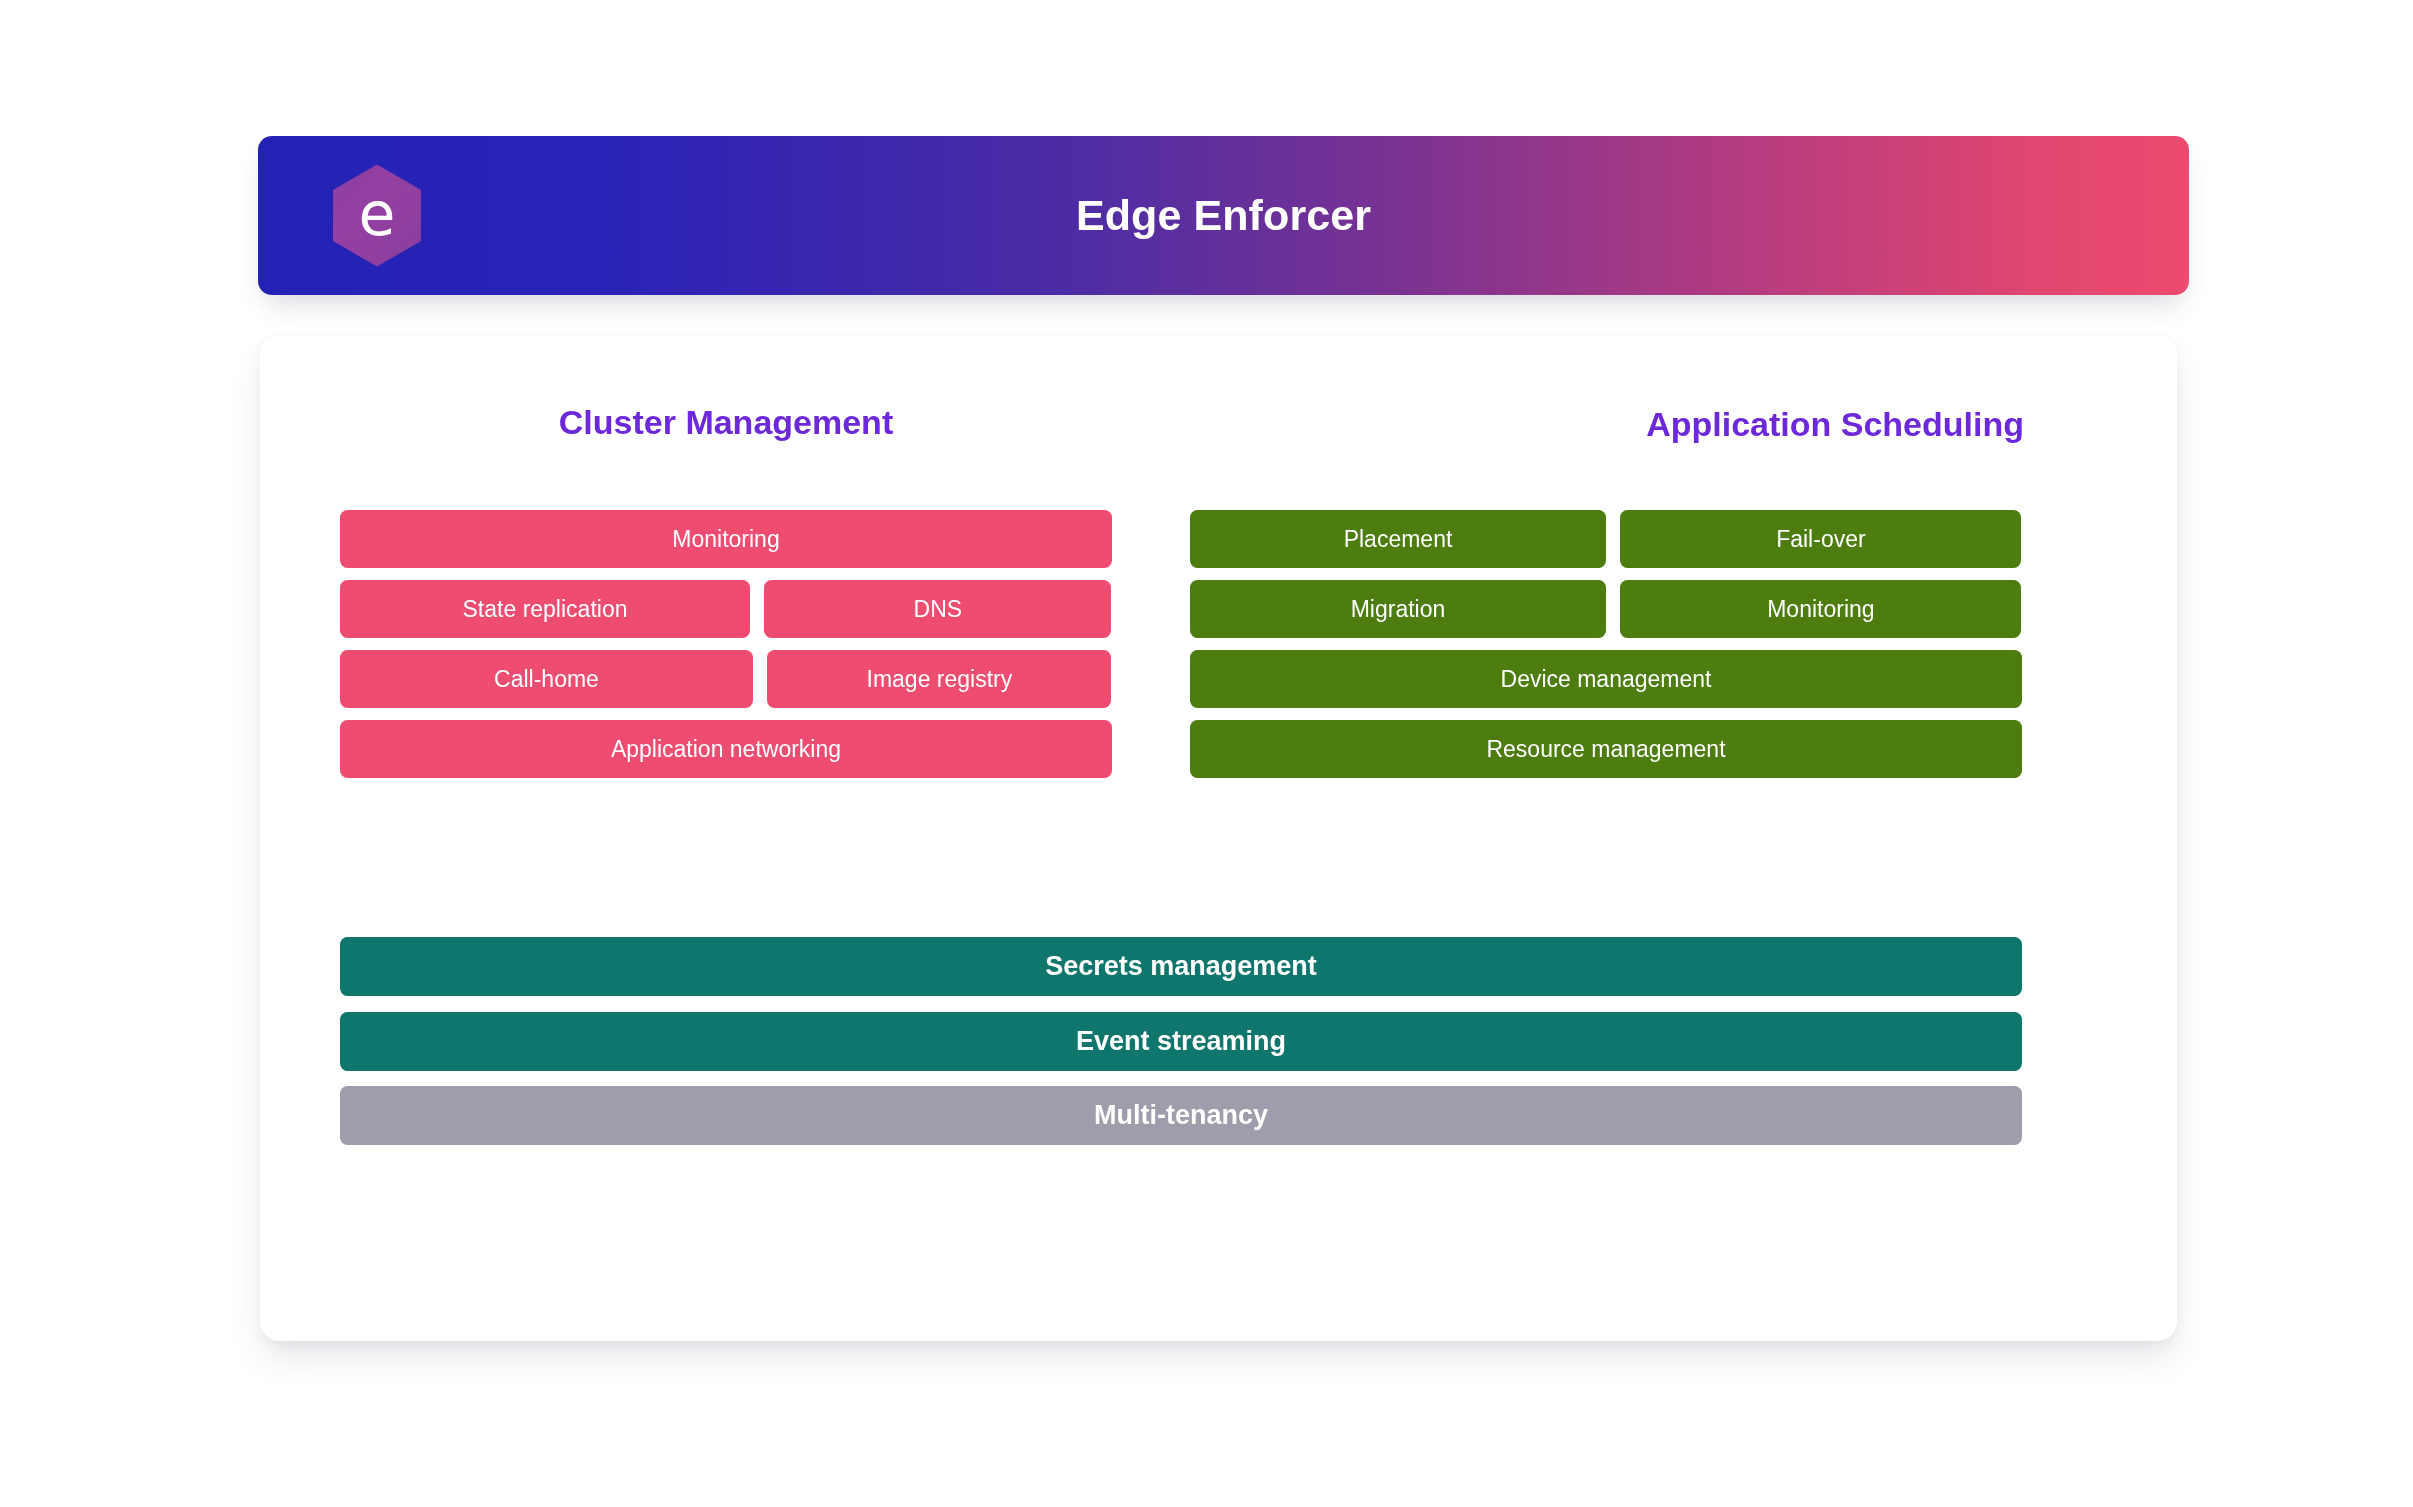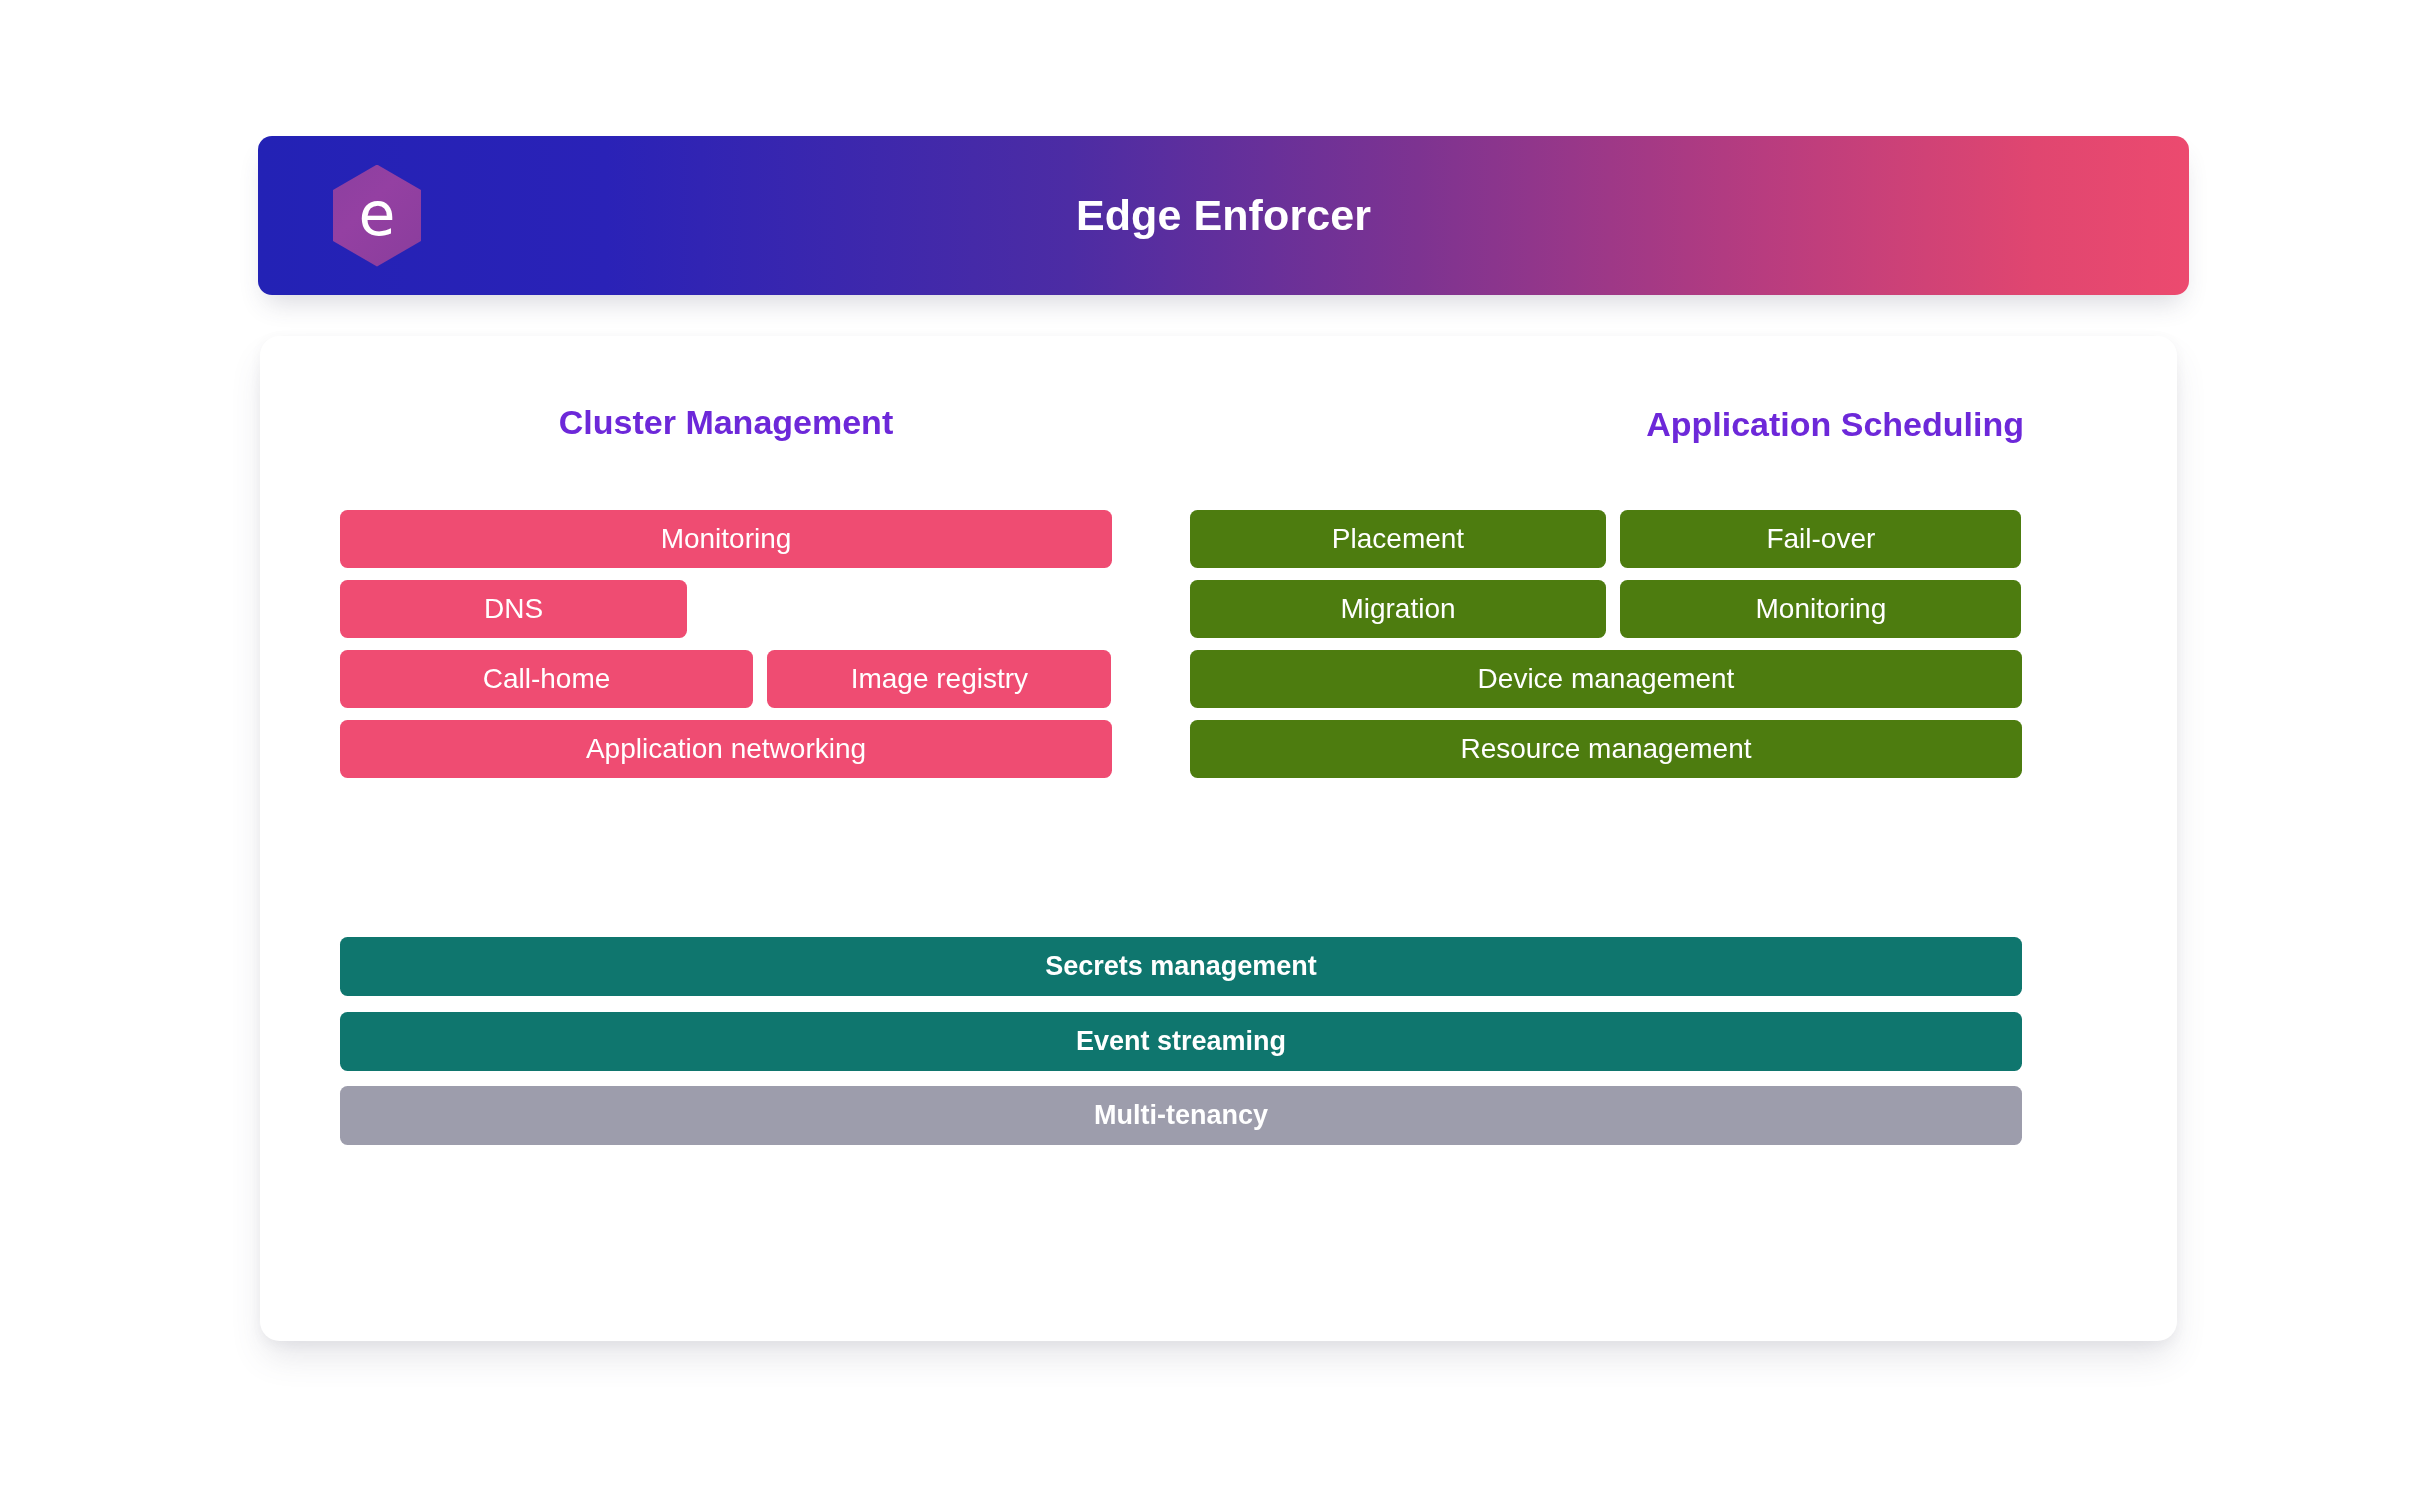--- a/index.html
+++ b/index.html
@@ -130,21 +130,21 @@
     flex-direction: row;
     gap: 14.4px;
   }
   .pill {
     height: 58px;
     border-radius: 7.5px;
     display: flex;
     align-items: center;
     justify-content: center;
     color: #ffffff;
-    font-size: 28px;
+    font-size: 23px;
     font-weight: normal;
     line-height: 1;
     white-space: nowrap;
     box-sizing: border-box;
   }
   .pill-dark  { background: #ef4c72; }
   .pill-light { background: #4d7c0f; }
   .flex-1 { flex: 1 1 0; }
 
   
@@ -201,20 +201,21 @@
 
     <div class="col-heading" id="heading-app">Application Scheduling</div>
 
     <div class="pill-grid" id="grid-cluster">
 
       <div class="pill-row">
         <div class="pill pill-dark flex-1">Monitoring</div>
       </div>
 
       <div class="pill-row">
+        <div class="pill pill-dark w-left-a">State replication</div>
         <div class="pill pill-dark w-right-a">DNS</div>
       </div>
 
       <div class="pill-row">
         <div class="pill pill-dark w-left-b">Call-home</div>
         <div class="pill pill-dark w-right-b">Image registry</div>
       </div>
 
       <div class="pill-row">
         <div class="pill pill-dark flex-1">Application networking</div>

